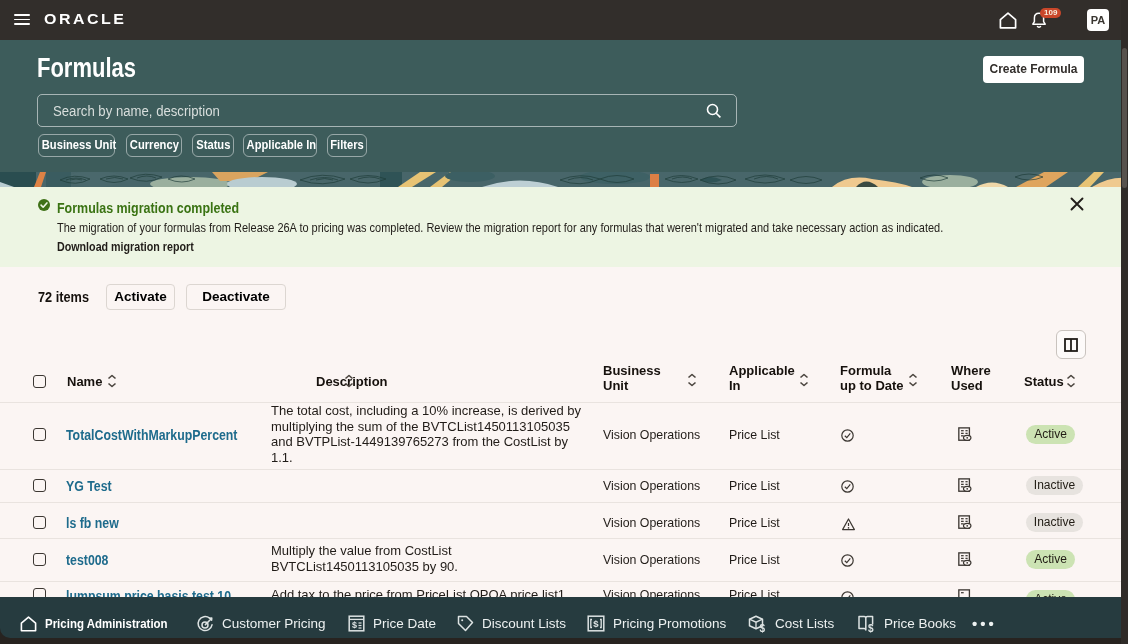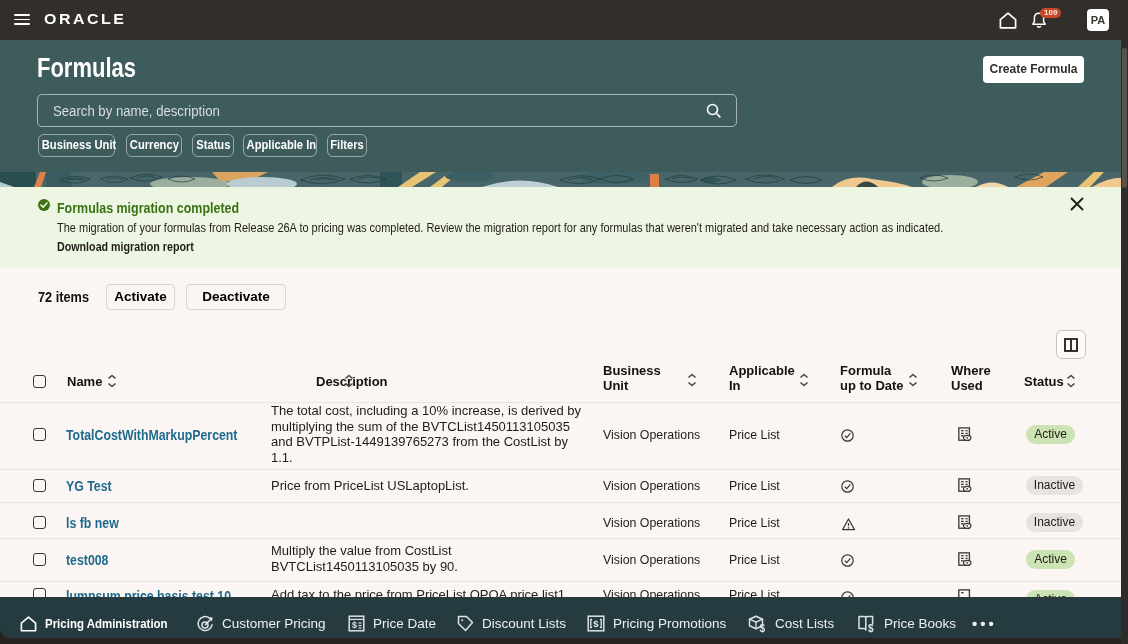--- a/index.html
+++ b/index.html
@@ -227,21 +227,20 @@
         <line x1="4" y1="7.2" x2="7" y2="7.2" stroke="#3C3732" stroke-width="1.4"></line>
         <line x1="9" y1="7.2" x2="11.5" y2="7.2" stroke="#3C3732" stroke-width="1.4"></line>
         <line x1="4" y1="10" x2="7" y2="10" stroke="#3C3732" stroke-width="1.4"></line>
         <ellipse cx="11" cy="12.3" rx="4.2" ry="2.8" fill="#FBF5F3" stroke="#3C3732" stroke-width="1.4"></ellipse>
         <circle cx="11" cy="12.3" r="1" fill="#3C3732"></circle>
       </svg></div>
   <div class="pill on" style="left:1026px; top:158px; width:49px;">Active</div>
 
   <div class="cbx" style="left:33px; top:212px;"></div>
   <div class="lnk" style="left:66px; top:211px;">YG Test</div>
-  <div class="cell" style="left:271px; top:211px;">Price from PriceList USLaptopList.</div>
   <div class="cell n" style="left:603px; top:211px;">Vision Operations</div>
   <div class="cell n" style="left:729px; top:211px;">Price List</div>
   <div class="icw" style="left:841px; top:212px;"><svg width="13" height="13" viewBox="0 0 13 13">
         <circle cx="6.5" cy="6.5" r="5.7" fill="none" stroke="#3C3732" stroke-width="1.2"></circle>
         <path d="M3.8 6.7 L5.8 8.6 L9.3 4.4" fill="none" stroke="#3C3732" stroke-width="1.2"></path>
       </svg></div>
   <div class="icw" style="left:957px; top:211px;"><svg width="16" height="15" viewBox="0 0 17 17">
         <rect x="1.5" y="1" width="12" height="14" fill="none" stroke="#3C3732" stroke-width="1.5"></rect>
         <line x1="4" y1="4.2" x2="7" y2="4.2" stroke="#3C3732" stroke-width="1.4"></line>
         <line x1="9" y1="4.2" x2="11.5" y2="4.2" stroke="#3C3732" stroke-width="1.4"></line>

